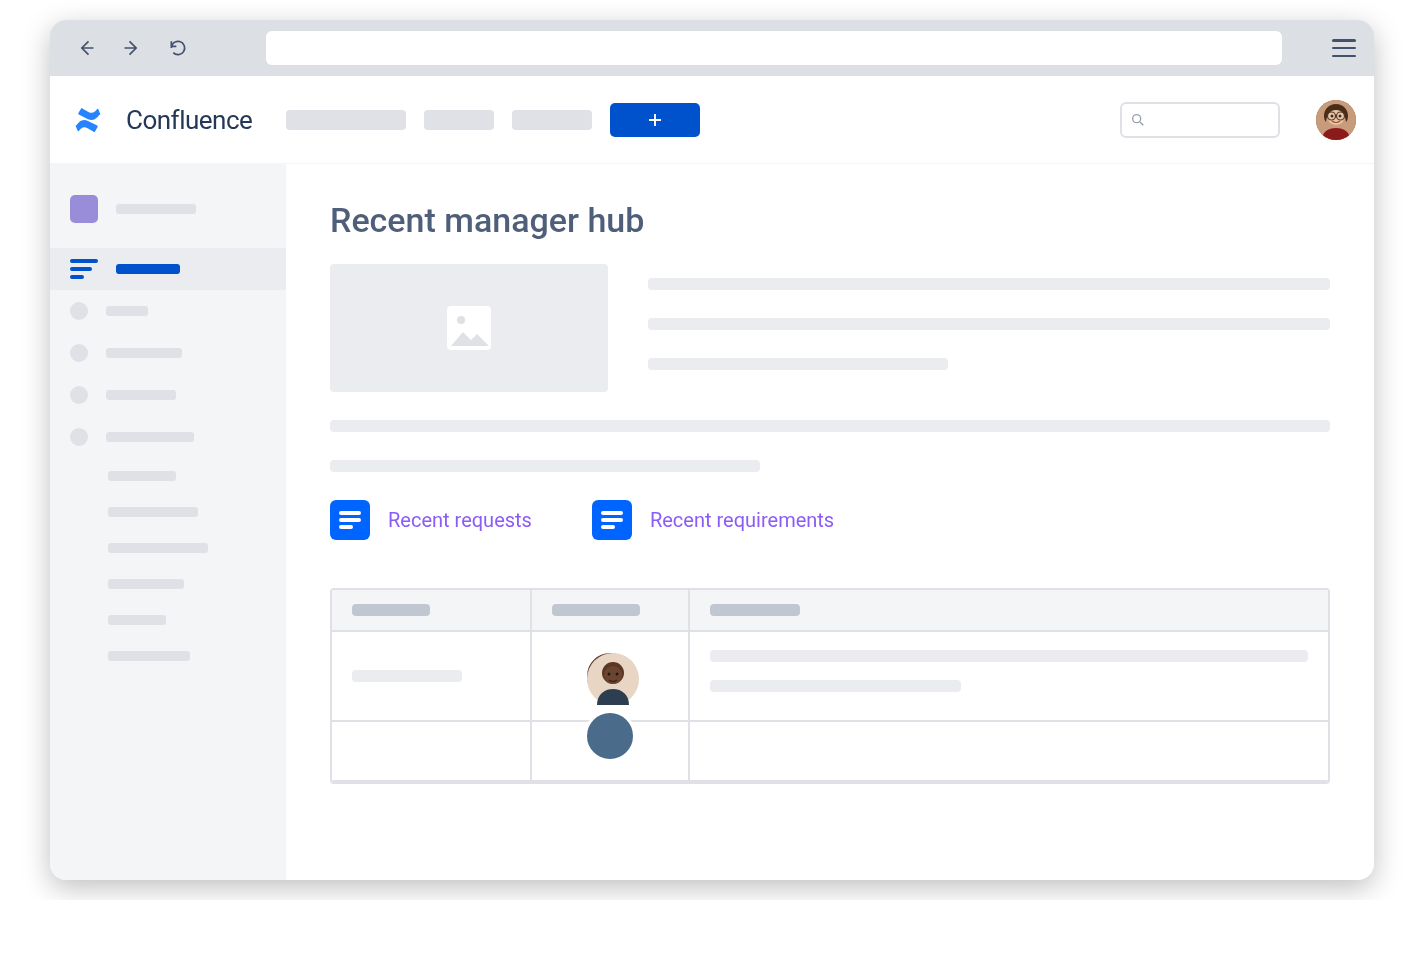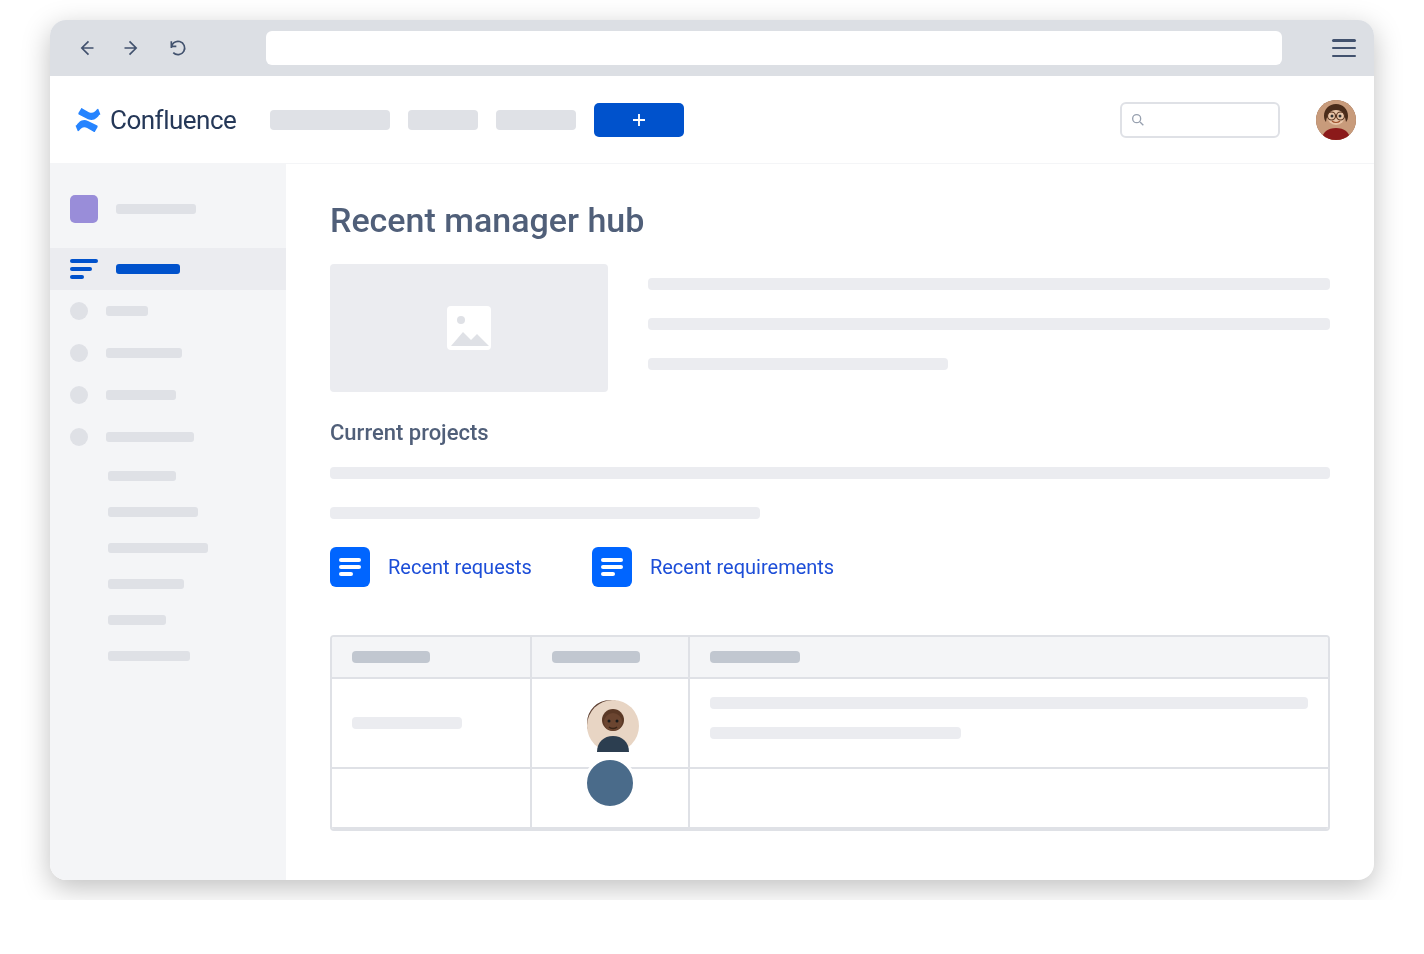--- a/index.html
+++ b/index.html
@@ -18,21 +18,21 @@
     .nav-btn { width:36px; height:36px; display:flex; align-items:center; justify-content:center; cursor:pointer; }
     .nav-btn svg { width:20px; height:20px; stroke:#42526E; stroke-width:2; fill:none; }
     .url-bar { flex:1; height:34px; background:#fff; border-radius:6px; margin:0 40px 0 60px; }
     .hamburger { width:24px; height:18px; display:flex; flex-direction:column; justify-content:space-between; cursor:pointer; }
     .hamburger span { display:block; height:2.5px; background:#42526E; border-radius:2px; }
 
     .app-header {
       height:88px; background:#fff; display:flex; align-items:center;
       padding:0 18px; gap:18px; border-bottom:1px solid #F4F5F7;
     }
-    .logo-wrap { display:flex; align-items:center; gap:8px; padding-left:6px;}
+    .logo-wrap { display:flex; align-items:center; gap:24px; padding-left:6px;}
     .logo-mark { width:28px; height:28px; }
     .logo-text { font-size:26px; color:#253858; font-weight:400; letter-spacing:-0.5px; margin-right:16px;}
     .hdr-pill { height:20px; border-radius:4px; background:#DFE1E6; }
     .hdr-pill.w120{width:120px;} .hdr-pill.w70{width:70px;} .hdr-pill.w80{width:80px;}
     .create-btn { width:90px; height:34px; background:#0052CC; border-radius:5px; display:flex; align-items:center; justify-content:center; cursor:pointer; }
     .create-btn svg{width:18px;height:18px;stroke:#fff;stroke-width:2.5;}
     .spacer{flex:1;}
     .search-box { width:160px; height:36px; border:2px solid #DFE1E6; border-radius:6px; display:flex; align-items:center; padding:0 8px; }
     .search-box svg{width:16px;height:16px;stroke:#97A0AF;fill:none;stroke-width:2;}
     .avatar { width:40px; height:40px; border-radius:50%; background:#8B5A3C; margin-left:18px; overflow:hidden; position:relative; cursor:pointer;}
@@ -60,21 +60,21 @@
     .hero-lines { flex:1; padding-top:14px; display:flex; flex-direction:column; gap:28px; }
     .line-ph { height:12px; background:#EBECF0; border-radius:4px; }
     .section-title { font-size:22px; font-weight:500; color:#505F79; margin-bottom:22px; }
     .body-lines { display:flex; flex-direction:column; gap:28px; margin-bottom:28px;}
     .links-row { display:flex; gap:60px; margin-bottom:48px; }
     .doc-link { display:flex; align-items:center; gap:18px; cursor:pointer; }
     .doc-icon { width:40px; height:40px; background:#0065FF; border-radius:6px; display:flex; align-items:center; justify-content:center; }
     .doc-icon span{display:block;width:22px;height:4px;background:#fff;border-radius:2px;margin:1.5px 0;}
     .doc-icon-inner{display:flex;flex-direction:column;align-items:flex-start;}
     .doc-icon-inner span:nth-child(3){width:14px;}
-    .doc-link-text { font-size:20px; color:#1d4ed8; }
+    .doc-link-text { font-size:20px; color:#8b5cf6; }
 
     .table { border:2px solid #DFE1E6; border-radius:4px; overflow:hidden; }
     .trow { display:flex; }
     .tcell { border-right:2px solid #DFE1E6; border-bottom:2px solid #DFE1E6; padding:18px 20px; }
     .trow .tcell:last-child{border-right:none;}
     .trow.thead { background:#F4F5F7; }
     .trow.thead .tcell{padding:14px 20px;}
     .c1{width:200px;} .c2{width:158px; display:flex; align-items:center; justify-content:center;} .c3{flex:1;}
     .mini-avatar{width:52px;height:52px;border-radius:50%;background:#5E4033;border:3px solid #fff;}
     .cell-ph{height:12px;background:#EBECF0;border-radius:4px;}
@@ -210,21 +210,20 @@
             <path d="M8 44l12-14 8 8 6-6 12 12z" fill="#DFE1E6"></path>
           </svg>
         </div>
         <div class="hero-lines">
           <div class="line-ph" style="width:100%;"></div>
           <div class="line-ph" style="width:100%;"></div>
           <div class="line-ph" style="width:44%;"></div>
         </div>
       </div>
 
-      <h2 class="section-title">Current projects</h2>
 
       <div class="body-lines">
         <div class="line-ph" style="width:100%;"></div>
         <div class="line-ph" style="width:43%;"></div>
       </div>
 
       <div class="links-row">
         <div class="doc-link">
           <div class="doc-icon">
             <div class="doc-icon-inner">

